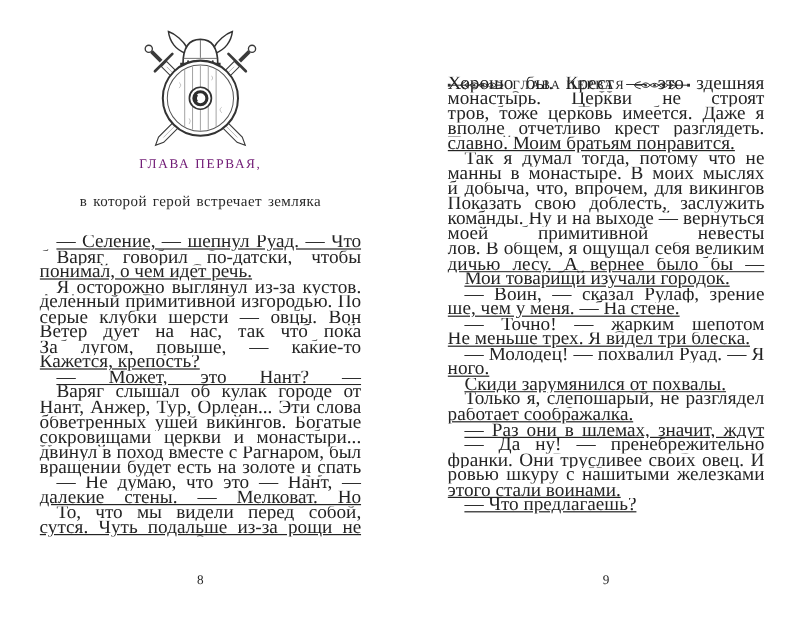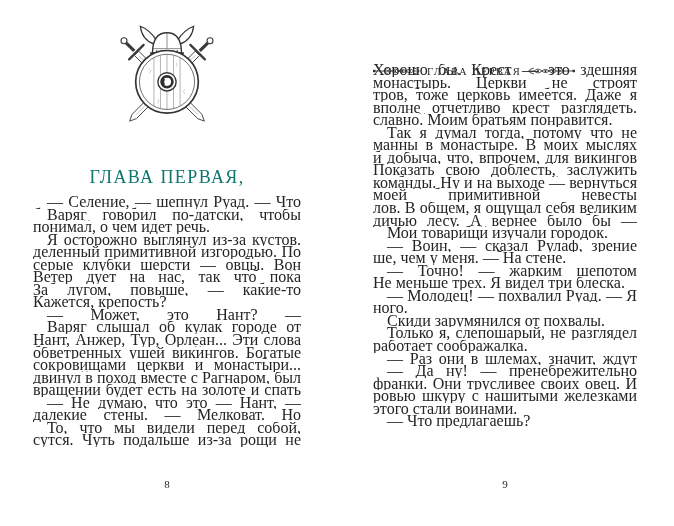--- a/index.html
+++ b/index.html
@@ -8,21 +8,21 @@
     font-family:"Liberation Serif","DejaVu Serif",serif;color:#242424;
   }
   .page{position:absolute;top:0;height:526px;}
   .page.left{left:33px;width:268px;}
   .page.right{left:373px;width:264px;}
 
   .illustration{position:absolute;top:22px;left:50%;transform:translateX(-50%);}
 
   .chapter-title{
     position:absolute;top:131px;width:100%;text-align:center;
-    font-size:18px;letter-spacing:1.4px;color:#0f766e;margin-top:36px;
+    font-size:11px;letter-spacing:1.4px;color:#701a75;
   }
   .chapter-subtitle{
     position:absolute;top:161px;width:100%;text-align:center;
     font-size:12.5px;letter-spacing:0.35px;word-spacing:1.5px;color:#2a2a2a;
   }
 
   .running-head{
     position:absolute;top:33px;left:0;width:100%;height:14px;
     display:flex;align-items:center;margin-top:31px;
   }
@@ -30,21 +30,21 @@
   .orn{flex:0 0 auto;}
 
   .body-text{position:absolute;left:0;width:100%;}
   .page.left  .body-text{top:196px;}
   .page.right .body-text{top:64px;}
 
   .line{
     font-size:16px;line-height:12.56px;height:12.56px;overflow:hidden;
     text-align:justify;text-align-last:justify;
   }
-  .line.last{text-align-last:start;}
+  .line.last{text-align-last:start;text-decoration:underline;}
   .para.indent .line:first-child{text-indent:14px;}
 
   .page-number{
     position:absolute;top:478px;width:100%;text-align:center;font-size:11px;color:#2a2a2a;
   }
   svg{display:block;}
 </style>
 </head>
 <body>
 
@@ -103,20 +103,21 @@
             <path d="M46,50 q3,2 0,5 M84,72 q-3,2 0,5 M55,82 q2,2 0,5 M75,44 q2,2 0,4" fill="none" stroke="#b5b5b5"></path>
           </g>
           <circle cx="65" cy="64" r="9.8" fill="#fff" stroke="#333" stroke-width="1.5"></circle>
           <circle cx="65" cy="64" r="5.8" fill="#fff" stroke="#2e2e2e" stroke-width="2.8"></circle>
           <path d="M61.5,60.5 a5.8,5.8 0 0 0 0,7" fill="none" stroke="#2e2e2e" stroke-width="3.4"></path>
         </g>
       </svg>
     </div>
 
     <div class="chapter-title">ГЛАВА ПЕРВАЯ,</div>
+    <div class="chapter-subtitle">в которой герой встречает земляка</div>
     <div class="body-text">
         <div class="para indent">
           <div class="line last">— Селение, — шепнул Руад. — Что будем делать, братья?</div>
         </div>
         <div class="para indent">
           <div class="line">Варяг говорил по-датски, чтобы молодой Скиди тоже</div>
           <div class="line last">понимал, о чем идет речь.</div>
         </div>
         <div class="para indent">
           <div class="line">Я осторожно выглянул из-за кустов. Ага! Вон луг, от-</div>

